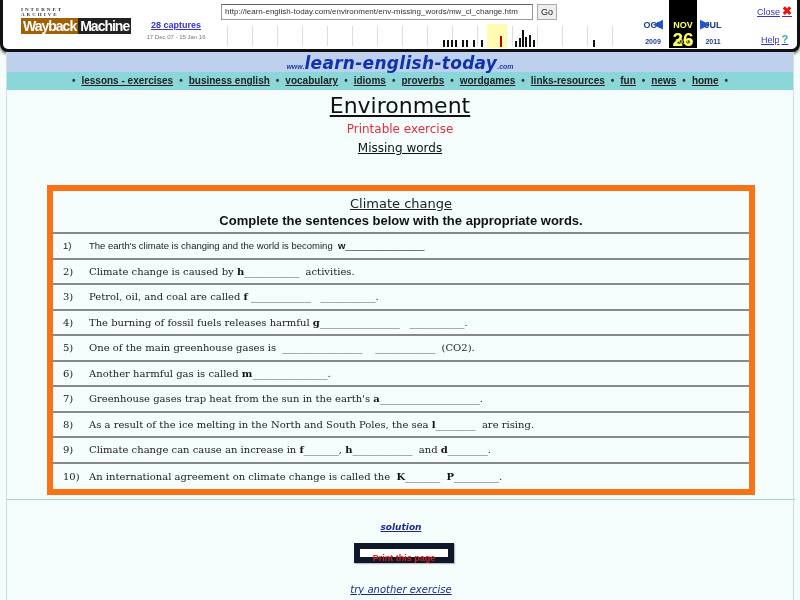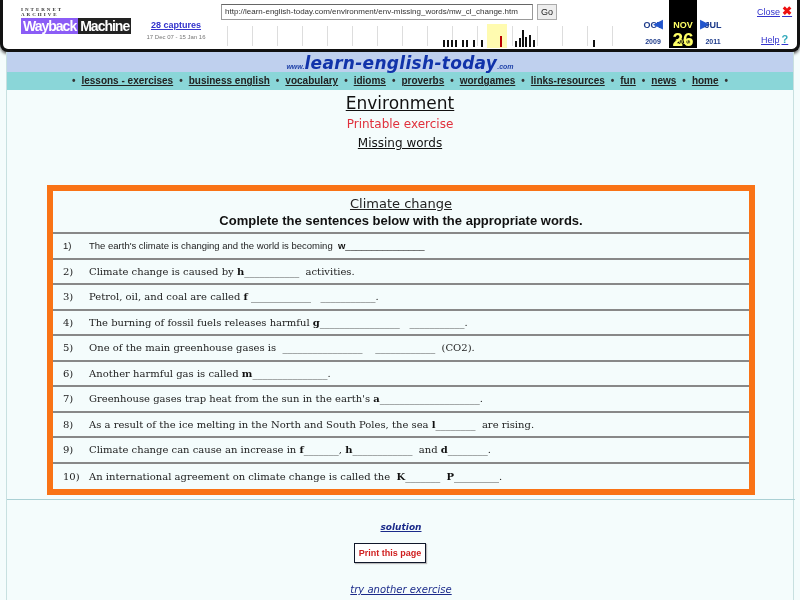--- a/index.html
+++ b/index.html
@@ -2,21 +2,21 @@
 <html><head>
 <meta charset="utf-8">
 <style>
 *{box-sizing:border-box;margin:0;padding:0}
 html,body{width:800px;height:600px;overflow:hidden;background:#f4fcfc;font-family:"Liberation Sans",sans-serif}
 
 #wb{position:absolute;left:0;top:0;width:800px;height:52px;background:#fff;border:3px solid #111;border-top:none;border-radius:0 0 8px 8px;box-shadow:0 2px 3px #666}
 #wb-logo{position:absolute;left:18px;top:7px;width:82px}
 #wb-logo .ia{font-family:"Liberation Serif",serif;font-size:5px;letter-spacing:2px;color:#333;font-weight:bold}
 #wb-logo .wm{margin-top:1px;font-family:"Liberation Sans Narrow","Liberation Sans",sans-serif;font-weight:bold;font-size:14px;letter-spacing:-1px;line-height:16px;display:flex}
-#wb-logo .wm .a{background:#8b5cf6;color:#fff;padding:0 2px}
+#wb-logo .wm .a{background:#a16207;color:#fff;padding:0 2px}
 #wb-logo .wm .b{background:#222;color:#fff;padding:0 2px}
 #wb-caps{position:absolute;left:130px;top:14px;text-align:center;width:86px}
 #wb-caps a{font-size:9px;color:#33c;text-decoration:underline;font-weight:bold}
 #wb-caps .range{font-size:6px;color:#777;margin-top:2px}
 #wb-url{position:absolute;left:218px;top:4px;width:312px;height:16px;border:1px solid #999;border-top-color:#666;font-size:8px;padding:2px 3px;color:#333;background:#fff;white-space:nowrap;overflow:hidden;font-family:"Liberation Sans",sans-serif}
 #wb-go{position:absolute;left:534px;top:4px;width:20px;height:16px;border:1px solid #aaa;background:#eee;font-size:9px;line-height:14px;text-align:center;color:#222}
 #wb-spark{position:absolute;left:218px;top:24px;width:410px;height:24px}
 #wb-spark .tick{position:absolute;top:2px;width:1px;height:20px;background:#ddd}
 #wb-spark .bar{position:absolute;bottom:1px;width:2px;background:#111}
 #wb-spark .hl{position:absolute;left:484px;top:0;width:20px;height:24px;background:#fffbb0}
@@ -36,38 +36,38 @@
 #site{position:absolute;left:6px;top:52px;width:788px;height:548px;border-left:1px solid #c8e0e0;border-right:1px solid #c8e0e0;background:#f4fcfc}
 #banner{height:20px;background:#bfd0ee;text-align:center;padding-top:1px}
 #banner .www{font-size:7px;color:#2244aa;font-style:italic;font-weight:bold}
 #banner .name{font-size:17px;color:#1133aa;font-style:italic;font-weight:bold;font-family:"DejaVu Sans",sans-serif;letter-spacing:0.3px}
 #banner .com{font-size:7px;color:#2244aa;font-style:italic;font-weight:bold}
 #nav{height:18px;background:#8ad6d8;text-align:center;font-size:10px;line-height:18px;color:#333;white-space:nowrap}
 #nav a{color:#222;font-weight:bold;text-decoration:underline;font-size:10px}
 #nav .dot{margin:0 6px;font-weight:bold;color:#333}
 
 .title{text-align:center;font-family:"DejaVu Sans",sans-serif}
-#t-env{margin-top:3px;font-size:17px;text-decoration:underline;color:#111}
+#t-env{margin-top:3px;font-size:22px;text-decoration:underline;color:#111}
 #t-print{margin-top:4px;font-size:12px;color:#e0303c}
 #t-missing{margin-top:5px;font-size:12px;color:#111;text-decoration:underline}
 
 #ex{position:absolute;left:40px;top:133px;width:708px;border:6px solid #f97316;background:#f4fcfc}
 #ex .head{text-align:center;padding:5px 0 4px;border-bottom:2px solid #888}
 #ex .head .h{font-family:"DejaVu Sans",sans-serif;font-size:13px;color:#222;text-decoration:underline}
 #ex .head .s{font-size:13px;font-weight:bold;color:#111;margin-top:2px}
 .row{height:25.5px;border-bottom:2px solid #888;font-family:"DejaVu Serif",serif;font-size:10px;color:#222;padding-left:10px;display:flex;align-items:center;white-space:pre}
 .row:last-child{border-bottom:none}
 .row.sans{font-family:"Liberation Sans",sans-serif;font-size:9.5px}
 .row .n{display:inline-block;width:26px}
 .row b{font-weight:bold;color:#111}
 
 #hr{position:absolute;left:0;top:447px;width:788px;height:1px;background:#aad0d4}
 #sol{position:absolute;left:0;top:464px;width:788px;text-align:center}
 #sol a{font-family:"DejaVu Sans",sans-serif;font-style:italic;font-weight:bold;font-size:9px;color:#1a2a8a;text-decoration:underline}
-#print{position:absolute;left:347px;top:491px;width:72px;height:20px;border:1px solid #0f172a;box-shadow:1px 1px 1px #bbb;background:#fff;color:#d02020;font-weight:bold;font-size:9px;text-align:center;line-height:18px}
+#print{position:absolute;left:347px;top:491px;width:100px;height:20px;border:6px solid #0f172a;box-shadow:1px 1px 1px #bbb;background:#fff;color:#d02020;font-weight:bold;font-size:9px;text-align:center;line-height:18px}
 #try{position:absolute;left:0;top:527px;width:788px;text-align:center}
 #try a{font-family:"DejaVu Sans",sans-serif;font-style:italic;font-size:10px;color:#1a2a8a;text-decoration:underline}
 </style>
 </head>
 <body>
 
 <div id="wb">
   <div id="wb-logo">
     <div class="ia">INTERNET ARCHIVE</div>
     <div class="wm">

